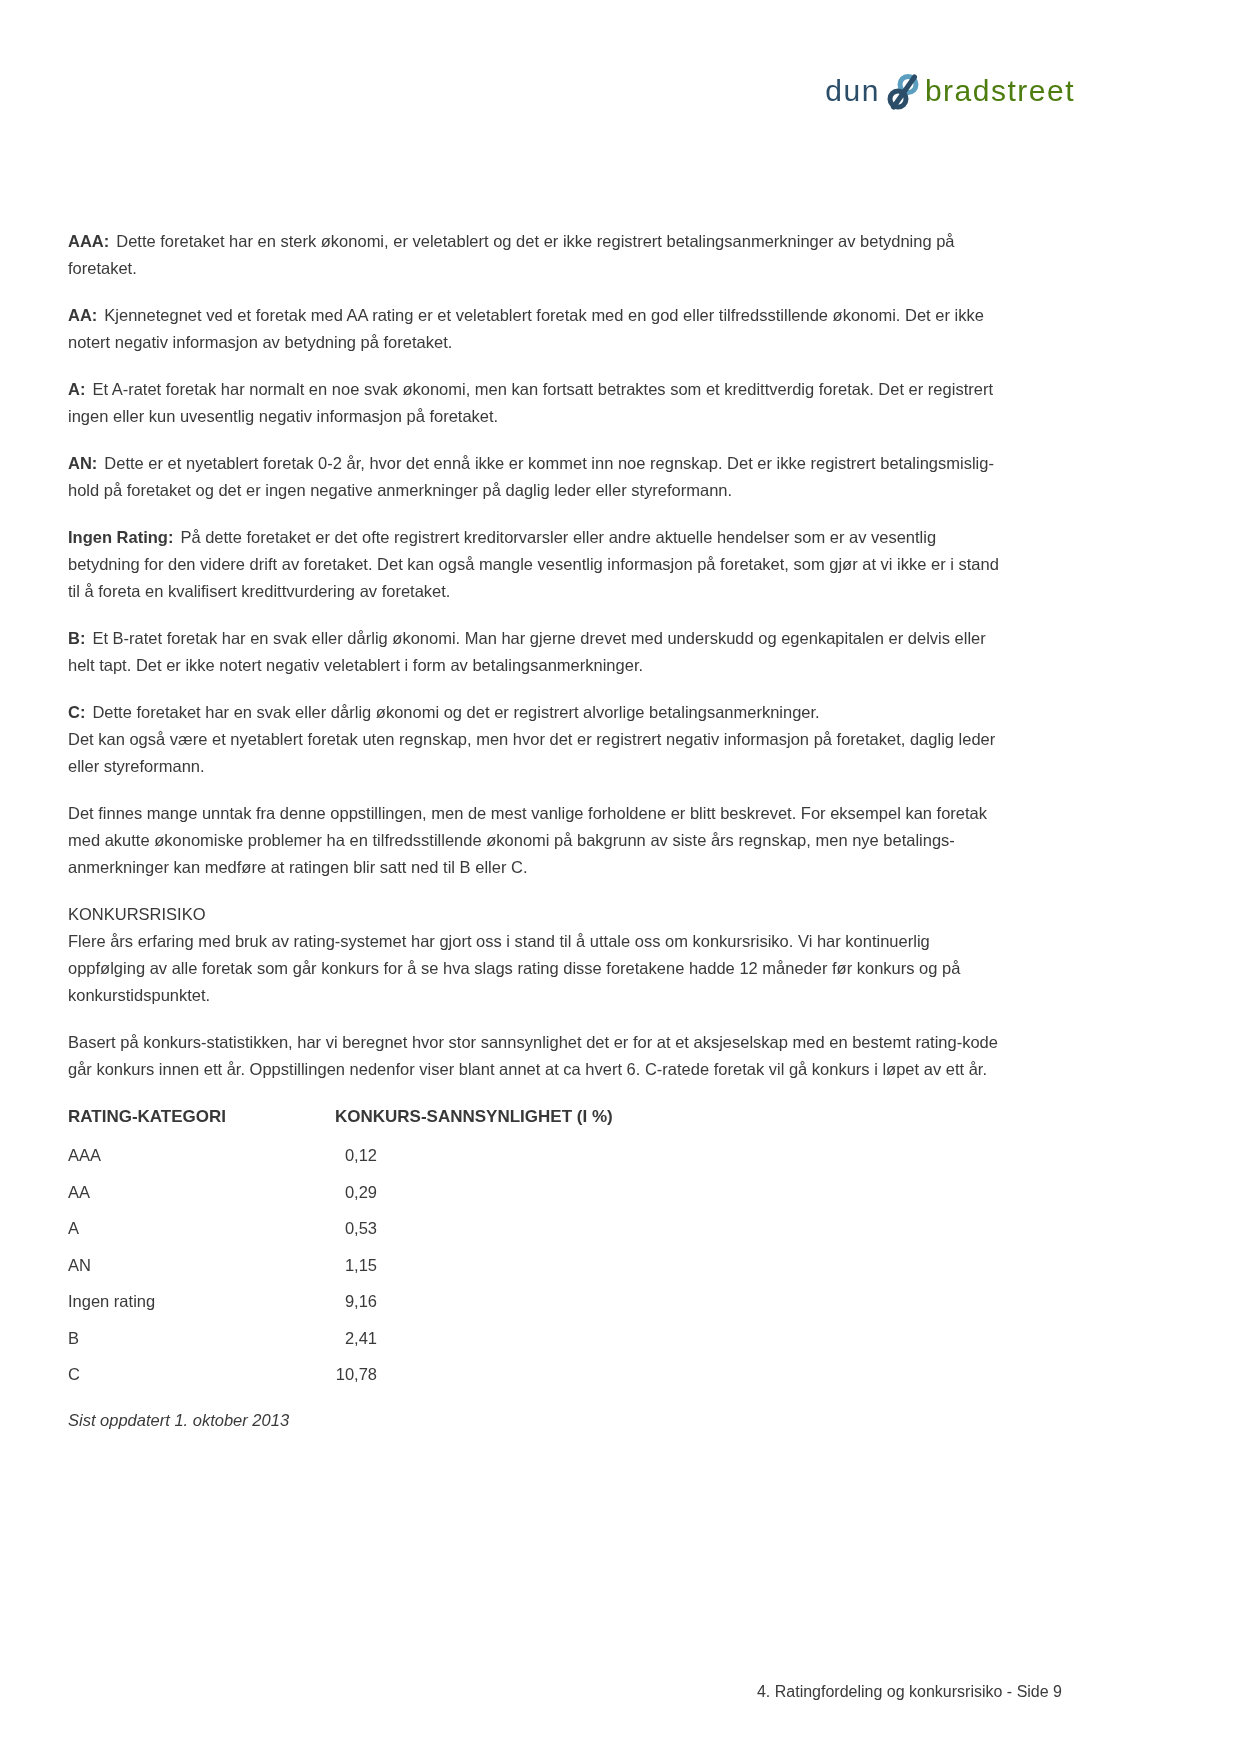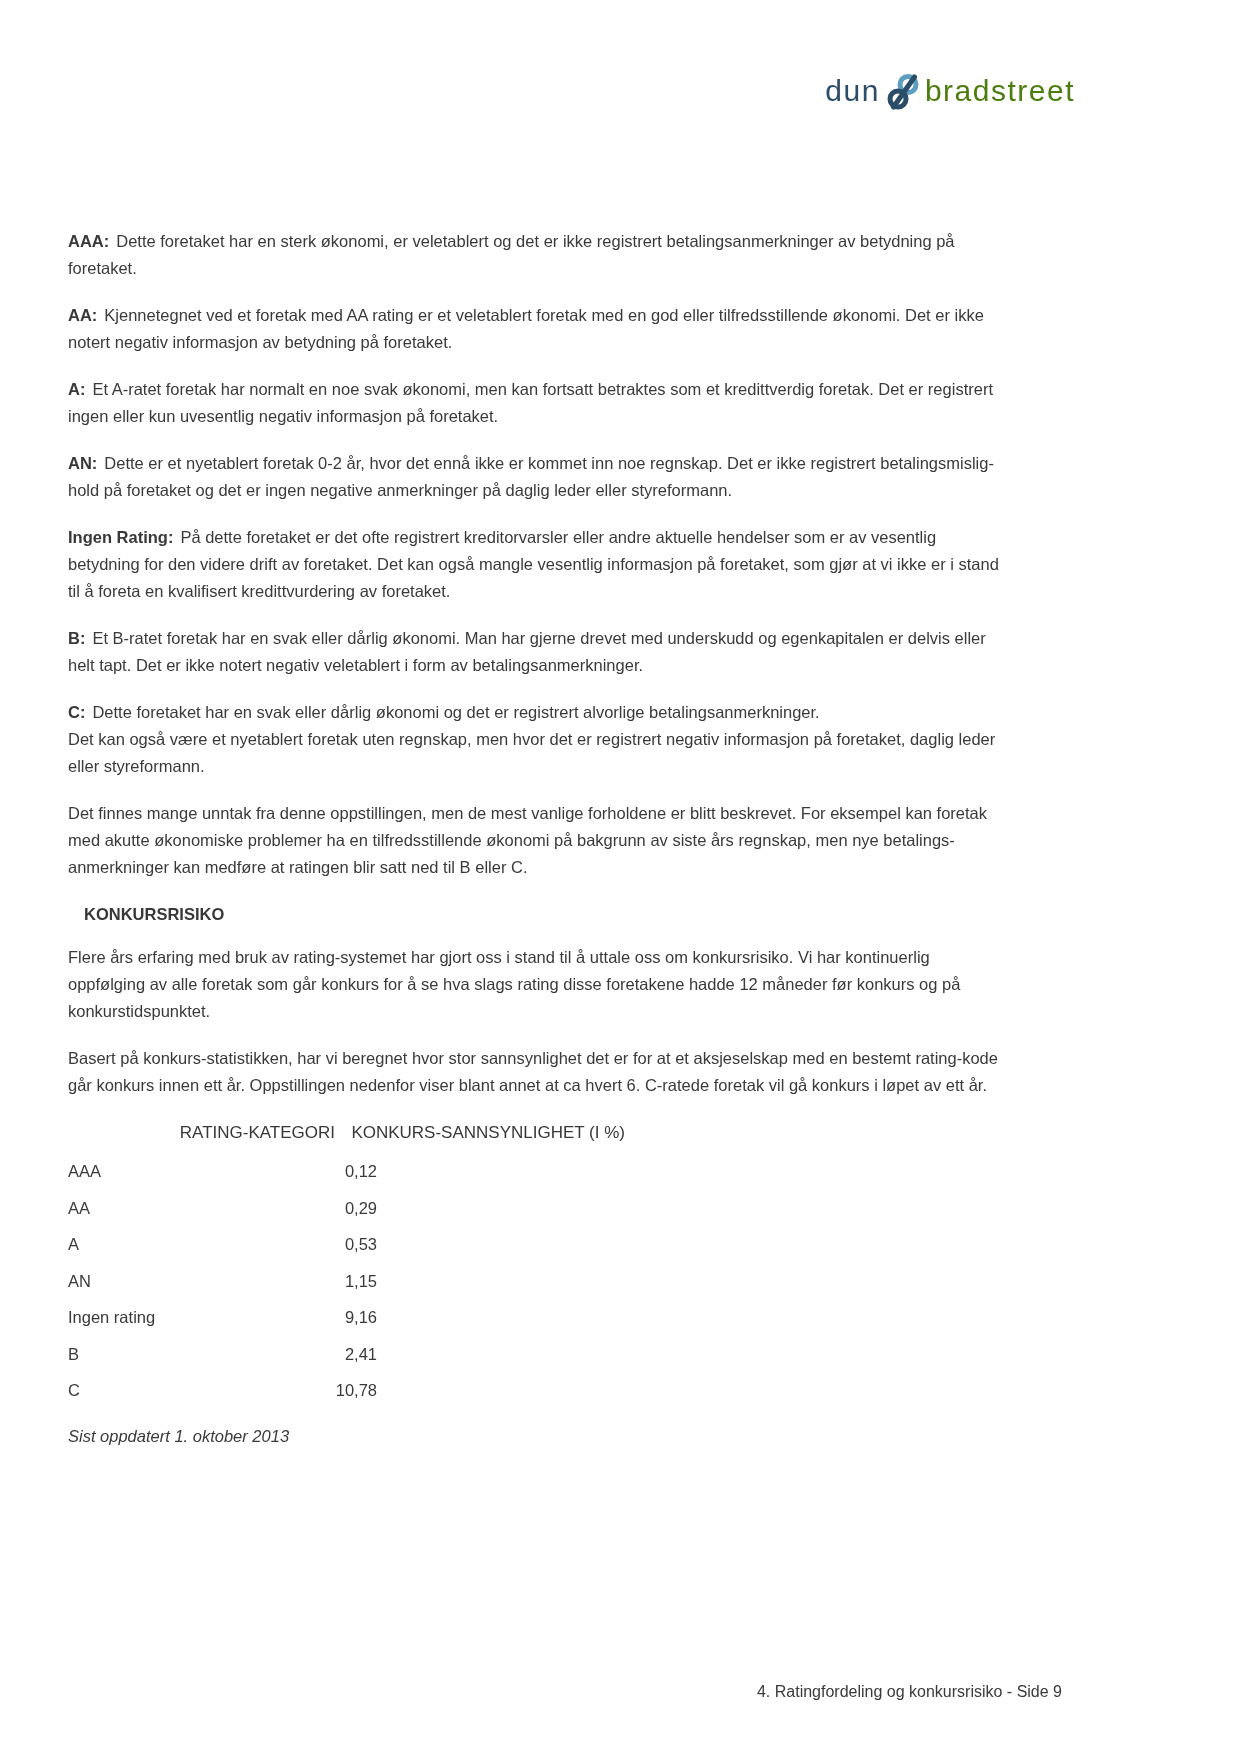--- a/index.html
+++ b/index.html
@@ -36,30 +36,30 @@
     top:228px;
     width:947px;
     font-size:16.5px;
     line-height:27px;
   }
   .para{margin:0 8px 20px 0;}
   .para .lead{font-weight:bold;color:#383838;}
   .para .lead:not(:empty){margin-right:7px;}
   .para .ptext{white-space:pre-line;}
   .section-heading{
-    font-weight:bold;
+    font-weight:normal;
     color:#383838;
-    margin:16px;
+    margin:0;
     line-height:27px;
   }
 
   
   .rating-table{margin-top:0;}
   .t-row{display:flex;align-items:flex-start;height:36.5px;}
-  .t-head{height:39px;font-weight:normal;font-size:17px;color:#383838;text-align:right;}
+  .t-head{height:39px;font-weight:bold;font-size:17px;color:#383838;}
   .t-col1{width:267px;flex:0 0 267px;}
   .t-col2{width:290px;flex:0 0 290px;}
   .t-val{width:42px;flex:0 0 42px;text-align:right;}
 
   .footnote{
     font-style:italic;
     margin-top:9px;
     color:#3a3a3a;
   }
 

